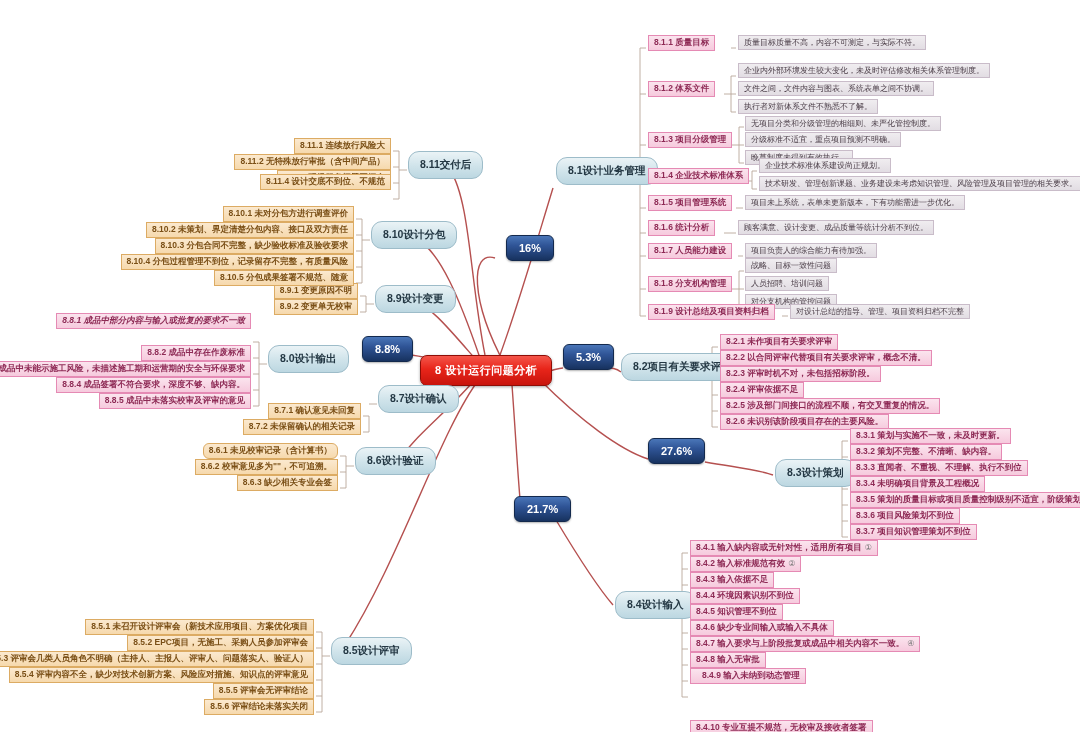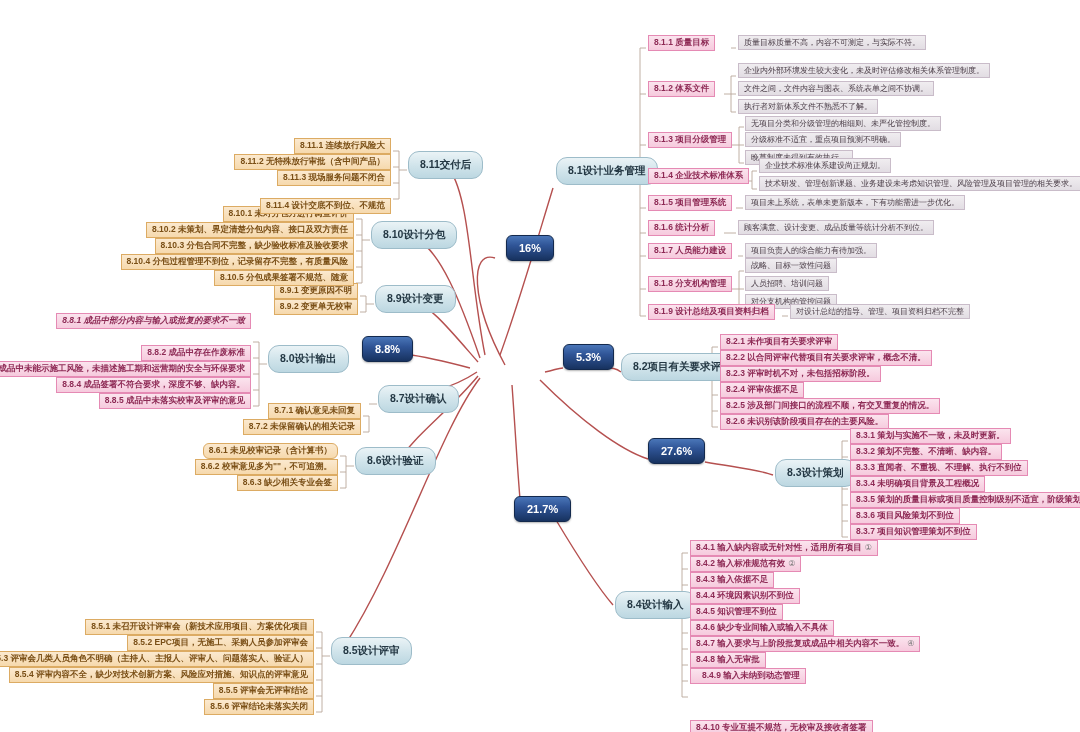--- a/index.html
+++ b/index.html
@@ -124,20 +124,21 @@
       <path d="M366,296 L366,312 M366,296 L360,296 M366,312 L360,312"></path>
 
       <path d="M370,240 L362,240"></path>
       <path d="M362,219 L362,283 M362,219 L356,219 M362,235 L356,235 M362,251 L356,251 M362,267 L356,267 M362,283 L356,283"></path>
 
       <path d="M407,170 L399,170"></path>
       <path d="M399,151 L399,199 M399,151 L393,151 M399,167 L393,167 M399,183 L393,183 M399,199 L393,199"></path>
     </g>
   </svg>
 
+  <div class="node root" id="rootNode" style="left: 420px; top: 355px;">8 设计运行问题分析</div>
 
   <div id="badgeLayer">
       <div class="node pct" style="top: 235px; left: 506px;">16%</div>
       <div class="node pct" style="top: 344px; left: 563px;">5.3%</div>
       <div class="node pct" style="top: 438px; left: 648px;">27.6%</div>
       <div class="node pct" style="top: 496px; left: 514px;">21.7%</div>
       <div class="node pct" style="top: 336px; left: 362px;">8.8%</div>
     </div>
   <div id="topicLayer">
       <div class="node topic" style="top: 157px; left: 556px;">8.1设计业务管理</div>
@@ -220,16 +221,16 @@
       <div class="node orange r" style="top: 283px; right: 722px;">8.9.1 变更原因不明</div>
       <div class="node orange r" style="top: 299px; right: 722px;">8.9.2 变更单无校审</div>
       <div class="node orange r" style="top: 206px; right: 726px;">8.10.1 未对分包方进行调查评价</div>
       <div class="node orange r" style="top: 222px; right: 726px;">8.10.2 未策划、界定清楚分包内容、接口及双方责任</div>
       <div class="node orange r" style="top: 238px; right: 726px;">8.10.3 分包合同不完整，缺少验收标准及验收要求</div>
       <div class="node orange r" style="top: 254px; right: 726px;">8.10.4 分包过程管理不到位，记录留存不完整，有质量风险</div>
       <div class="node orange r" style="top: 270px; right: 726px;">8.10.5 分包成果签署不规范、随意</div>
       <div class="node orange r" style="top: 138px; right: 689px;">8.11.1 连续放行风险大</div>
       <div class="node orange r" style="top: 154px; right: 689px;">8.11.2 无特殊放行审批（含中间产品）</div>
       <div class="node orange r" style="top: 170px; right: 689px;">8.11.3 现场服务问题不闭合</div>
-      <div class="node orange r" style="top: 198px; right: 689px;">8.11.4 设计交底不到位、不规范</div>
+      <div class="node orange r" style="top: 174px; right: 689px;">8.11.4 设计交底不到位、不规范</div>
     </div>
 
 </div>
 
 </body></html>

